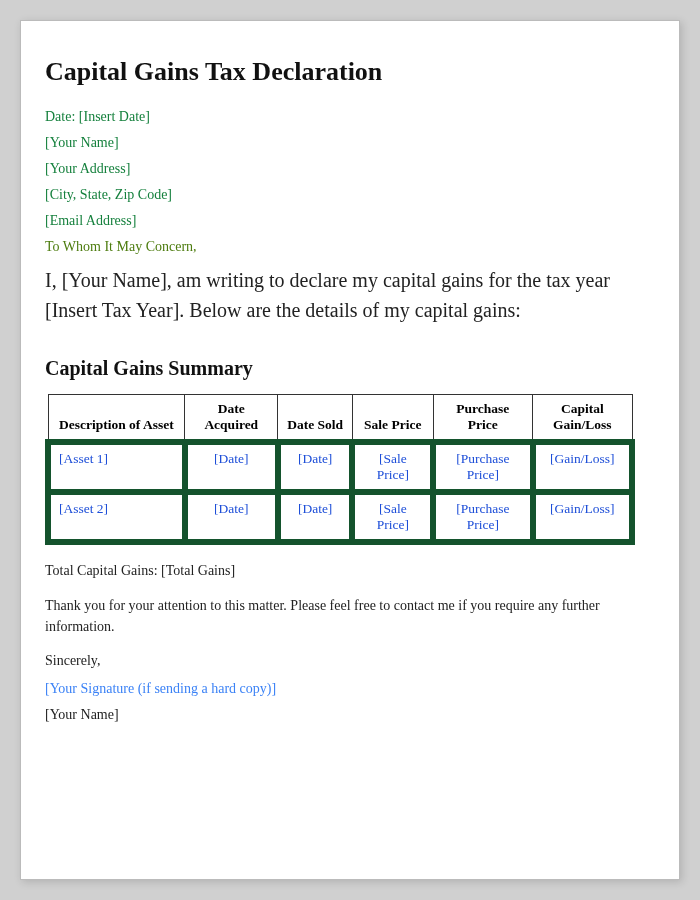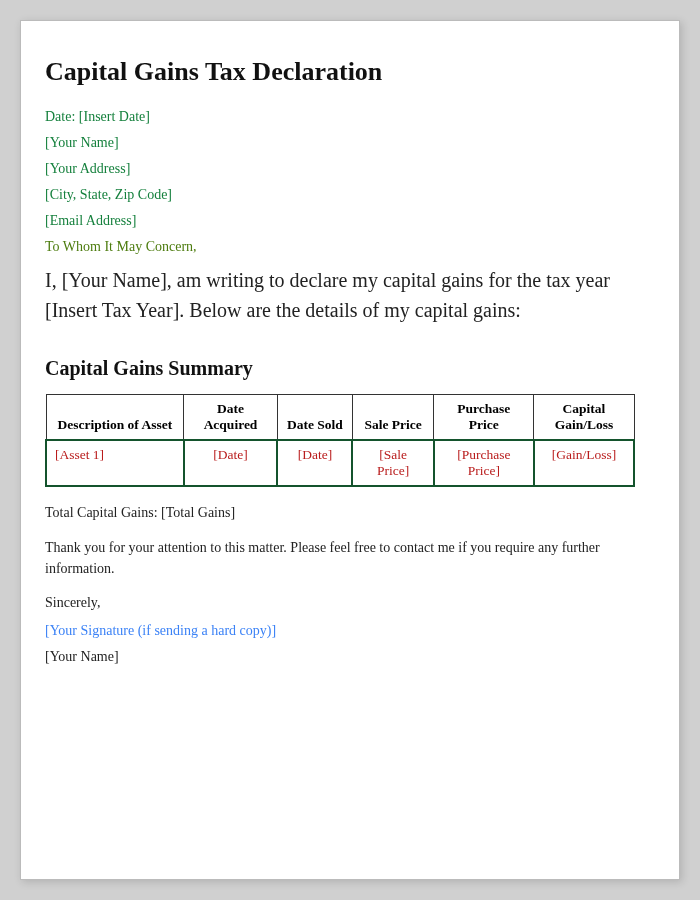--- a/index.html
+++ b/index.html
@@ -77,25 +77,25 @@
     .summary-table th {
       border: 1px solid #333333;
       padding: 6px 8px;
       text-align: center;
       font-weight: bold;
       background: #ffffff;
       vertical-align: bottom;
     }
 
     .summary-table td {
-      border: 2px solid #14532d;
+      border: 6px solid #14532d;
       padding: 6px 8px;
       text-align: center;
       vertical-align: top;
-      color: #b91c1c;
+      color: #1d4ed8;
     }
 
     .summary-table td.desc-col {
       text-align: left;
     }
 
     .total-line {
       font-size: 14px;
       color: #222222;
       margin-bottom: 16px;
@@ -162,20 +162,28 @@
     </thead>
     <tbody>
       <tr>
         <td class="desc-col">[Asset 1]</td>
         <td>[Date]</td>
         <td>[Date]</td>
         <td>[Sale Price]</td>
         <td>[Purchase Price]</td>
         <td>[Gain/Loss]</td>
       </tr>
+      <tr>
+        <td class="desc-col">[Asset 2]</td>
+        <td>[Date]</td>
+        <td>[Date]</td>
+        <td>[Sale Price]</td>
+        <td>[Purchase Price]</td>
+        <td>[Gain/Loss]</td>
+      </tr>
     </tbody>
   </table>
 
   <p class="total-line">Total Capital Gains: [Total Gains]</p>
 
   <p class="closing-paragraph">Thank you for your attention to this matter. Please feel free to contact me if you require any further information.</p>
 
   <p class="sincerely">Sincerely,</p>
 
   <p class="signature-line">[Your Signature (if sending a hard copy)]</p>

